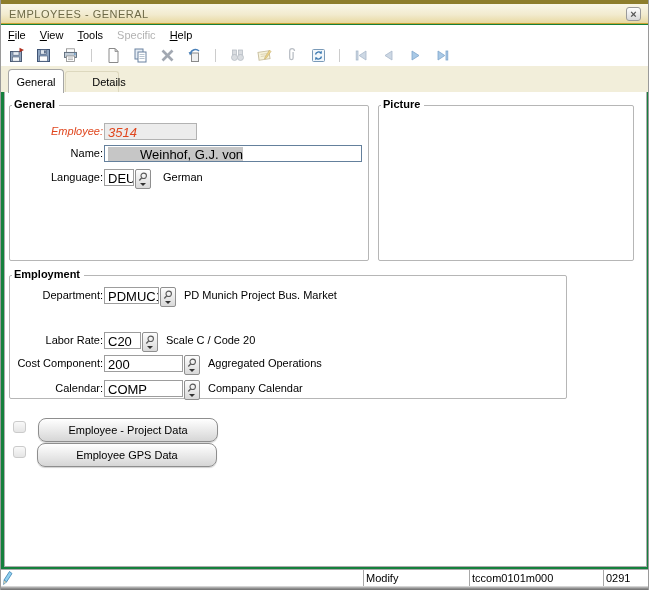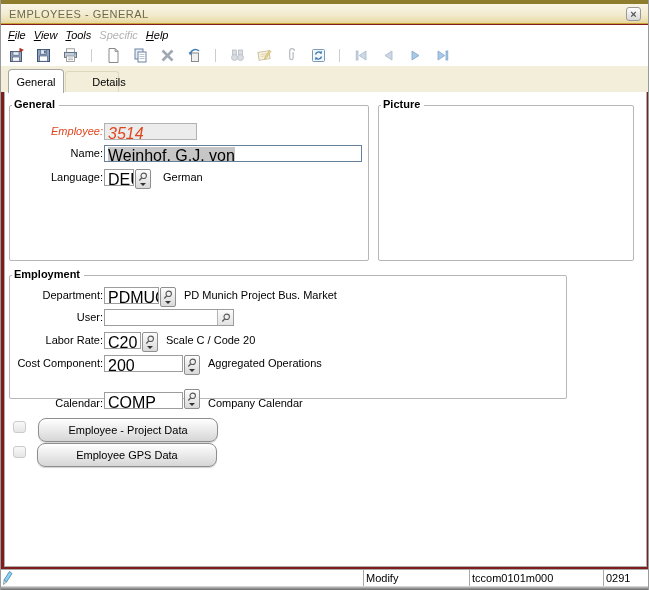--- a/index.html
+++ b/index.html
@@ -1,29 +1,29 @@
 <!DOCTYPE html>
 <html><head>
 <meta charset="utf-8">
 <style>
   html,body{margin:0;padding:0;background:#d4d0c8;}
   *{box-sizing:border-box;}
-  .window{position:relative;width:649px;height:590px;background:#7f1d1d;overflow:hidden;
+  .window{position:relative;width:649px;height:590px;background:#15803d;overflow:hidden;
     border-left:1px solid #9a9a9a;border-right:1px solid #9a9a9a;
     font-family:"Liberation Sans",sans-serif;font-size:11px;color:#000;}
   .top-accent{position:absolute;top:0;left:0;right:0;height:4px;background:#8d7d2c;}
   .titlebar{position:absolute;top:4px;left:0;right:0;height:20px;
     background:linear-gradient(to bottom,#f9f6e8 0%,#f2ebcf 55%,#e8d9a2 100%);
     border-bottom:1px solid #c9a432;}
   .title-text{position:absolute;left:8px;top:4px;color:#6e6a48;letter-spacing:.5px;}
   .close-btn{position:absolute;right:7px;top:3px;width:15px;height:14px;border:1px solid #9a9a9a;
     border-radius:3px;background:linear-gradient(#fefefe,#d8d8d8);color:#555;font-weight:bold;
     font-size:11px;line-height:12px;text-align:center;cursor:default;}
   .menubar{position:absolute;top:25px;left:0;right:0;height:19px;background:#fff;
-    display:flex;align-items:center;padding-left:7px;gap:8px;font-style:italic;}
+    display:flex;align-items:center;padding-left:7px;gap:14px;}
   .menu-item{display:inline-block;white-space:nowrap;}
   .menu-item.enabled::first-letter{text-decoration:underline;}
   .menu-item.disabled{color:#b2b2b2;}
   .toolbar{position:absolute;top:44px;left:0;right:0;height:22px;background:#fff;
     display:flex;align-items:center;padding-left:6px;gap:9px;}
   .tb-icon{width:18px;height:17px;display:flex;align-items:center;justify-content:center;}
   .tb-sep{width:1px;height:13px;background:#cccccc;margin:0 3px;}
   .tabstrip{position:absolute;top:66px;left:0;right:0;height:26px;background:#f2eeda;z-index:2;}
   .tab{display:flex;align-items:center;justify-content:center;}
   .tab-active{position:absolute;left:7px;bottom:-1px;width:56px;height:24px;background:#fff;
@@ -33,24 +33,24 @@
   .content{position:absolute;top:91px;left:3px;width:643px;height:476px;background:#fff;
     border:1px solid #adadad;z-index:1;}
   .groupbox{position:absolute;border:1px solid #b6b6b6;border-radius:2px;background:#fff;}
   .group-label{position:absolute;top:-8px;left:2px;background:#fff;font-weight:bold;padding:0 4px 0 2px;white-space:nowrap;}
   .g-general{left:4px;top:13px;width:360px;height:156px;}
   .g-picture{left:373px;top:13px;width:256px;height:156px;}
   .g-employment{left:4px;top:183px;width:558px;height:124px;}
   .row{position:absolute;left:0;display:flex;align-items:flex-start;}
   .row-label{width:93px;text-align:right;margin-right:1px;padding-top:2px;white-space:nowrap;}
   .field{height:17px;border:1px solid #9d9d9d;background:#fff;padding:1px 3px;white-space:nowrap;
-    overflow:hidden;font-size:16px;}
+    overflow:hidden;font-size:13px;}
   .field-disabled{background:#ececec;border-color:#b2b2b2;color:#e0461e;font-style:italic;}
   .field-focused{border:1px solid #64809c;}
-  .sel-text{background:#c6c6c6;}
+  .sel-text{background:#c6c6c6;padding-left:32px;}
   .lookup-btn{width:16px;height:20px;margin-left:1px;border:1px solid #8f8f8f;border-radius:2px;
     background:linear-gradient(#fdfdfd,#d9d9d9);display:flex;flex-direction:column;align-items:center;
     justify-content:center;gap:1px;padding:0;cursor:default;}
   .tri-down{width:0;height:0;border-left:3px solid transparent;border-right:3px solid transparent;
     border-top:3px solid #333;}
   .field-with-btn{display:flex;height:17px;border:1px solid #9d9d9d;background:#fff;}
   .fw-input{flex:1;}
   .fw-btn{width:16px;border-left:1px solid #b4b4b4;background:linear-gradient(#fcfcfc,#e2e2e2);
     display:flex;align-items:center;justify-content:center;}
   .desc{padding-top:2px;margin-left:8px;white-space:nowrap;}
@@ -246,32 +246,20 @@
         <div class="field" style="width:55px;">PDMUC1</div>
         <button class="lookup-btn">
           <svg viewBox="0 0 11 11" width="10" height="10">
             <circle cx="6.3" cy="4.2" r="3" fill="none" stroke="#5a5a5a" stroke-width="1.2"></circle>
             <line x1="4" y1="6.6" x2="1.4" y2="9.4" stroke="#5a5a5a" stroke-width="1.4"></line>
           </svg>
           <span class="tri-down"></span>
         </button>
         <span class="desc">PD Munich Project Bus. Market</span>
       </div>
-      <div class="row" style="top:33px;right:2px;">
-        <span class="row-label">User:</span>
-        <div class="field-with-btn" style="width:130px;">
-          <span class="fw-input"></span>
-          <span class="fw-btn">
-            <svg viewBox="0 0 11 11" width="10" height="10">
-              <circle cx="6.3" cy="4.2" r="3" fill="none" stroke="#5a5a5a" stroke-width="1.2"></circle>
-              <line x1="4" y1="6.6" x2="1.4" y2="9.4" stroke="#5a5a5a" stroke-width="1.4"></line>
-            </svg>
-          </span>
-        </div>
-      </div>
       <div class="row" style="top:56px;right:2px;">
         <span class="row-label">Labor Rate:</span>
         <div class="field" style="width:37px;">C20</div>
         <button class="lookup-btn">
           <svg viewBox="0 0 11 11" width="10" height="10">
             <circle cx="6.3" cy="4.2" r="3" fill="none" stroke="#5a5a5a" stroke-width="1.2"></circle>
             <line x1="4" y1="6.6" x2="1.4" y2="9.4" stroke="#5a5a5a" stroke-width="1.4"></line>
           </svg>
           <span class="tri-down"></span>
         </button>
@@ -282,21 +270,21 @@
         <div class="field" style="width:79px;">200</div>
         <button class="lookup-btn">
           <svg viewBox="0 0 11 11" width="10" height="10">
             <circle cx="6.3" cy="4.2" r="3" fill="none" stroke="#5a5a5a" stroke-width="1.2"></circle>
             <line x1="4" y1="6.6" x2="1.4" y2="9.4" stroke="#5a5a5a" stroke-width="1.4"></line>
           </svg>
           <span class="tri-down"></span>
         </button>
         <span class="desc">Aggregated Operations</span>
       </div>
-      <div class="row" style="top:113px;right:2px;align-items:flex-end;">
+      <div class="row" style="top:104px;right:2px;">
         <span class="row-label">Calendar:</span>
         <div class="field" style="width:79px;">COMP</div>
         <button class="lookup-btn">
           <svg viewBox="0 0 11 11" width="10" height="10">
             <circle cx="6.3" cy="4.2" r="3" fill="none" stroke="#5a5a5a" stroke-width="1.2"></circle>
             <line x1="4" y1="6.6" x2="1.4" y2="9.4" stroke="#5a5a5a" stroke-width="1.4"></line>
           </svg>
           <span class="tri-down"></span>
         </button>
         <span class="desc">Company Calendar</span>

